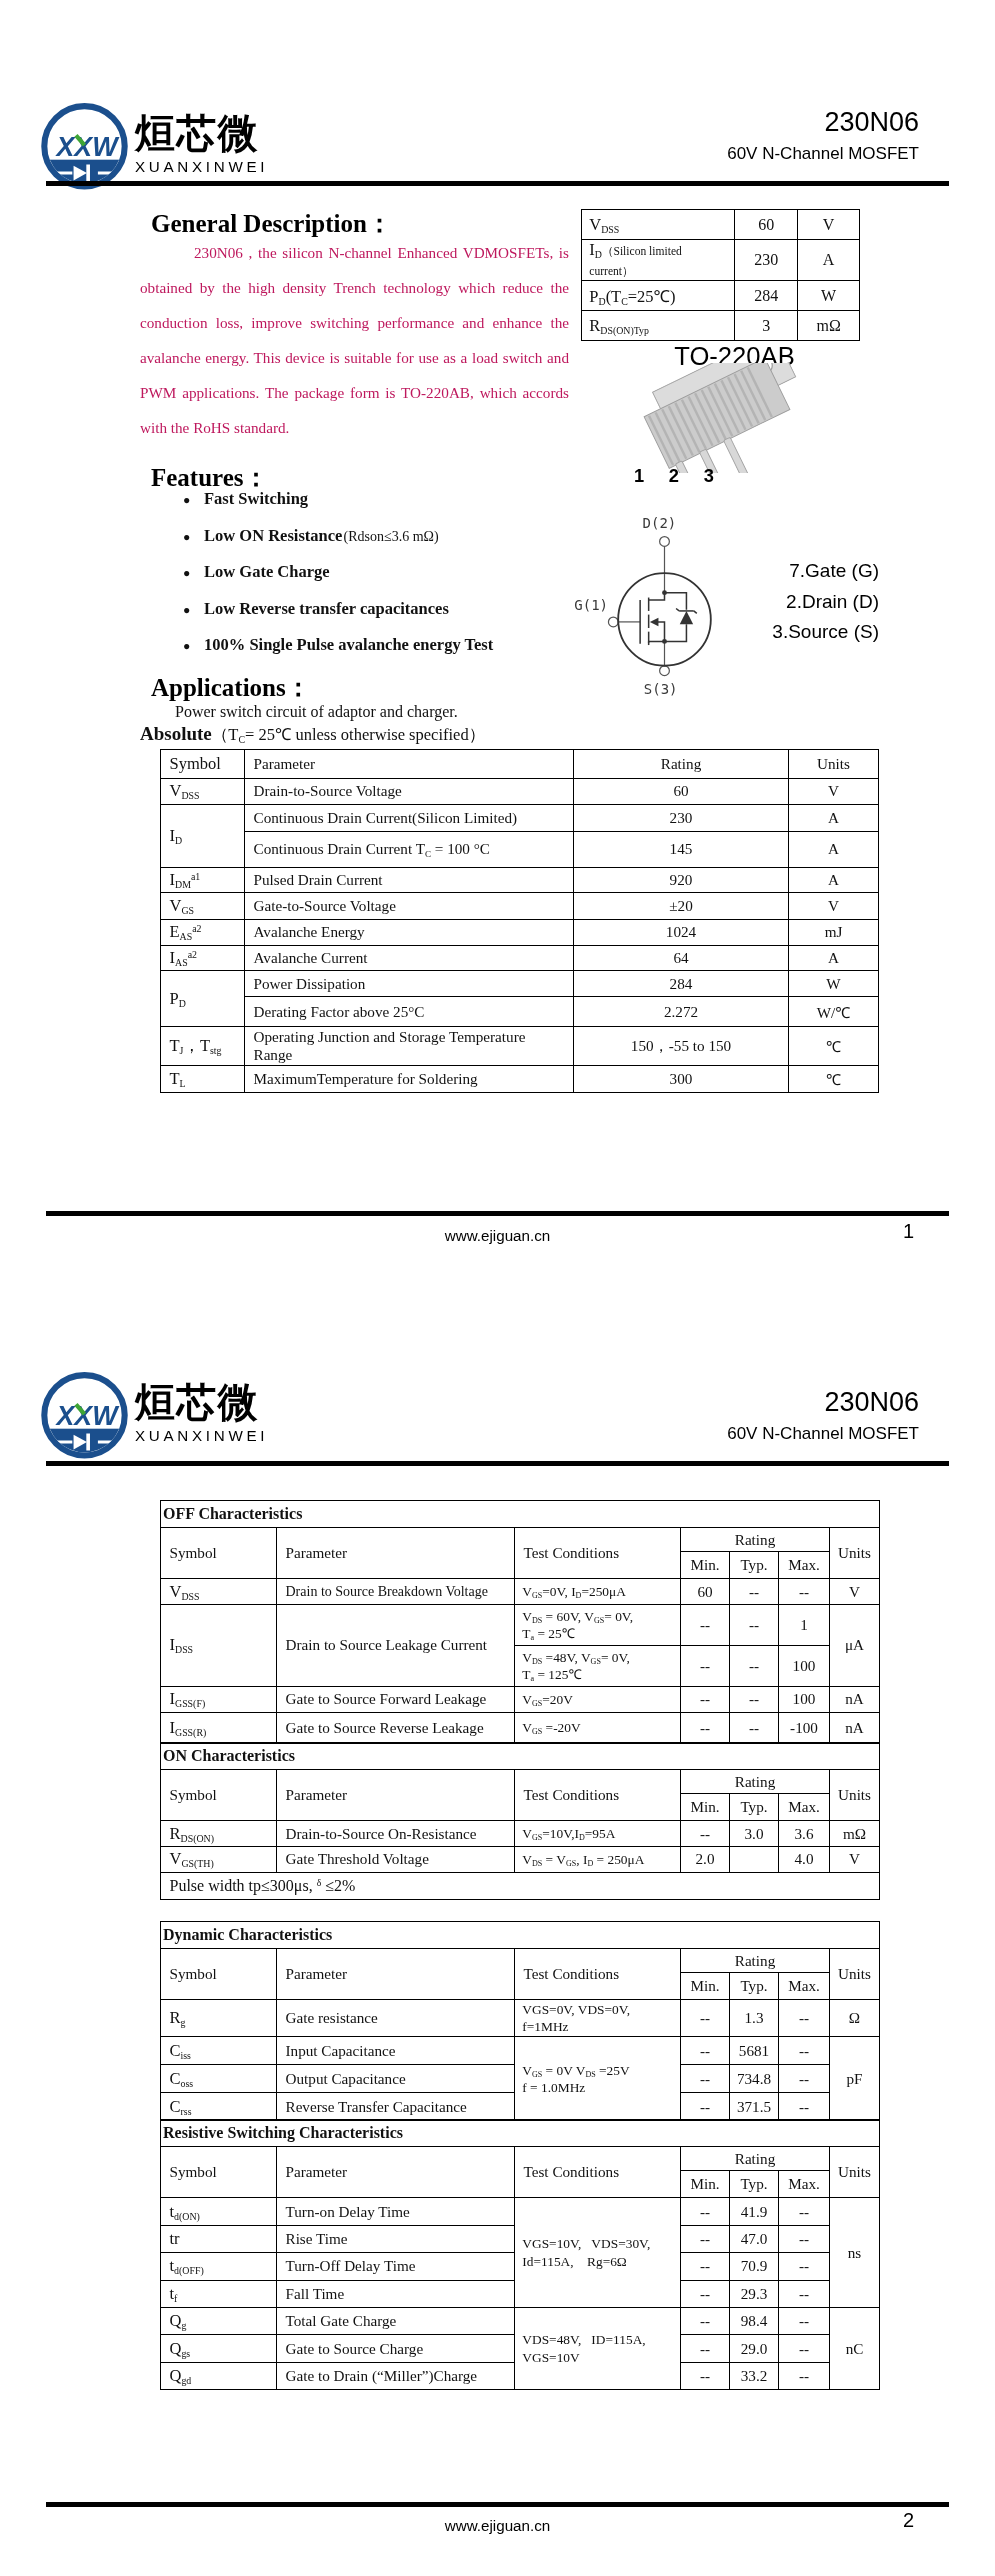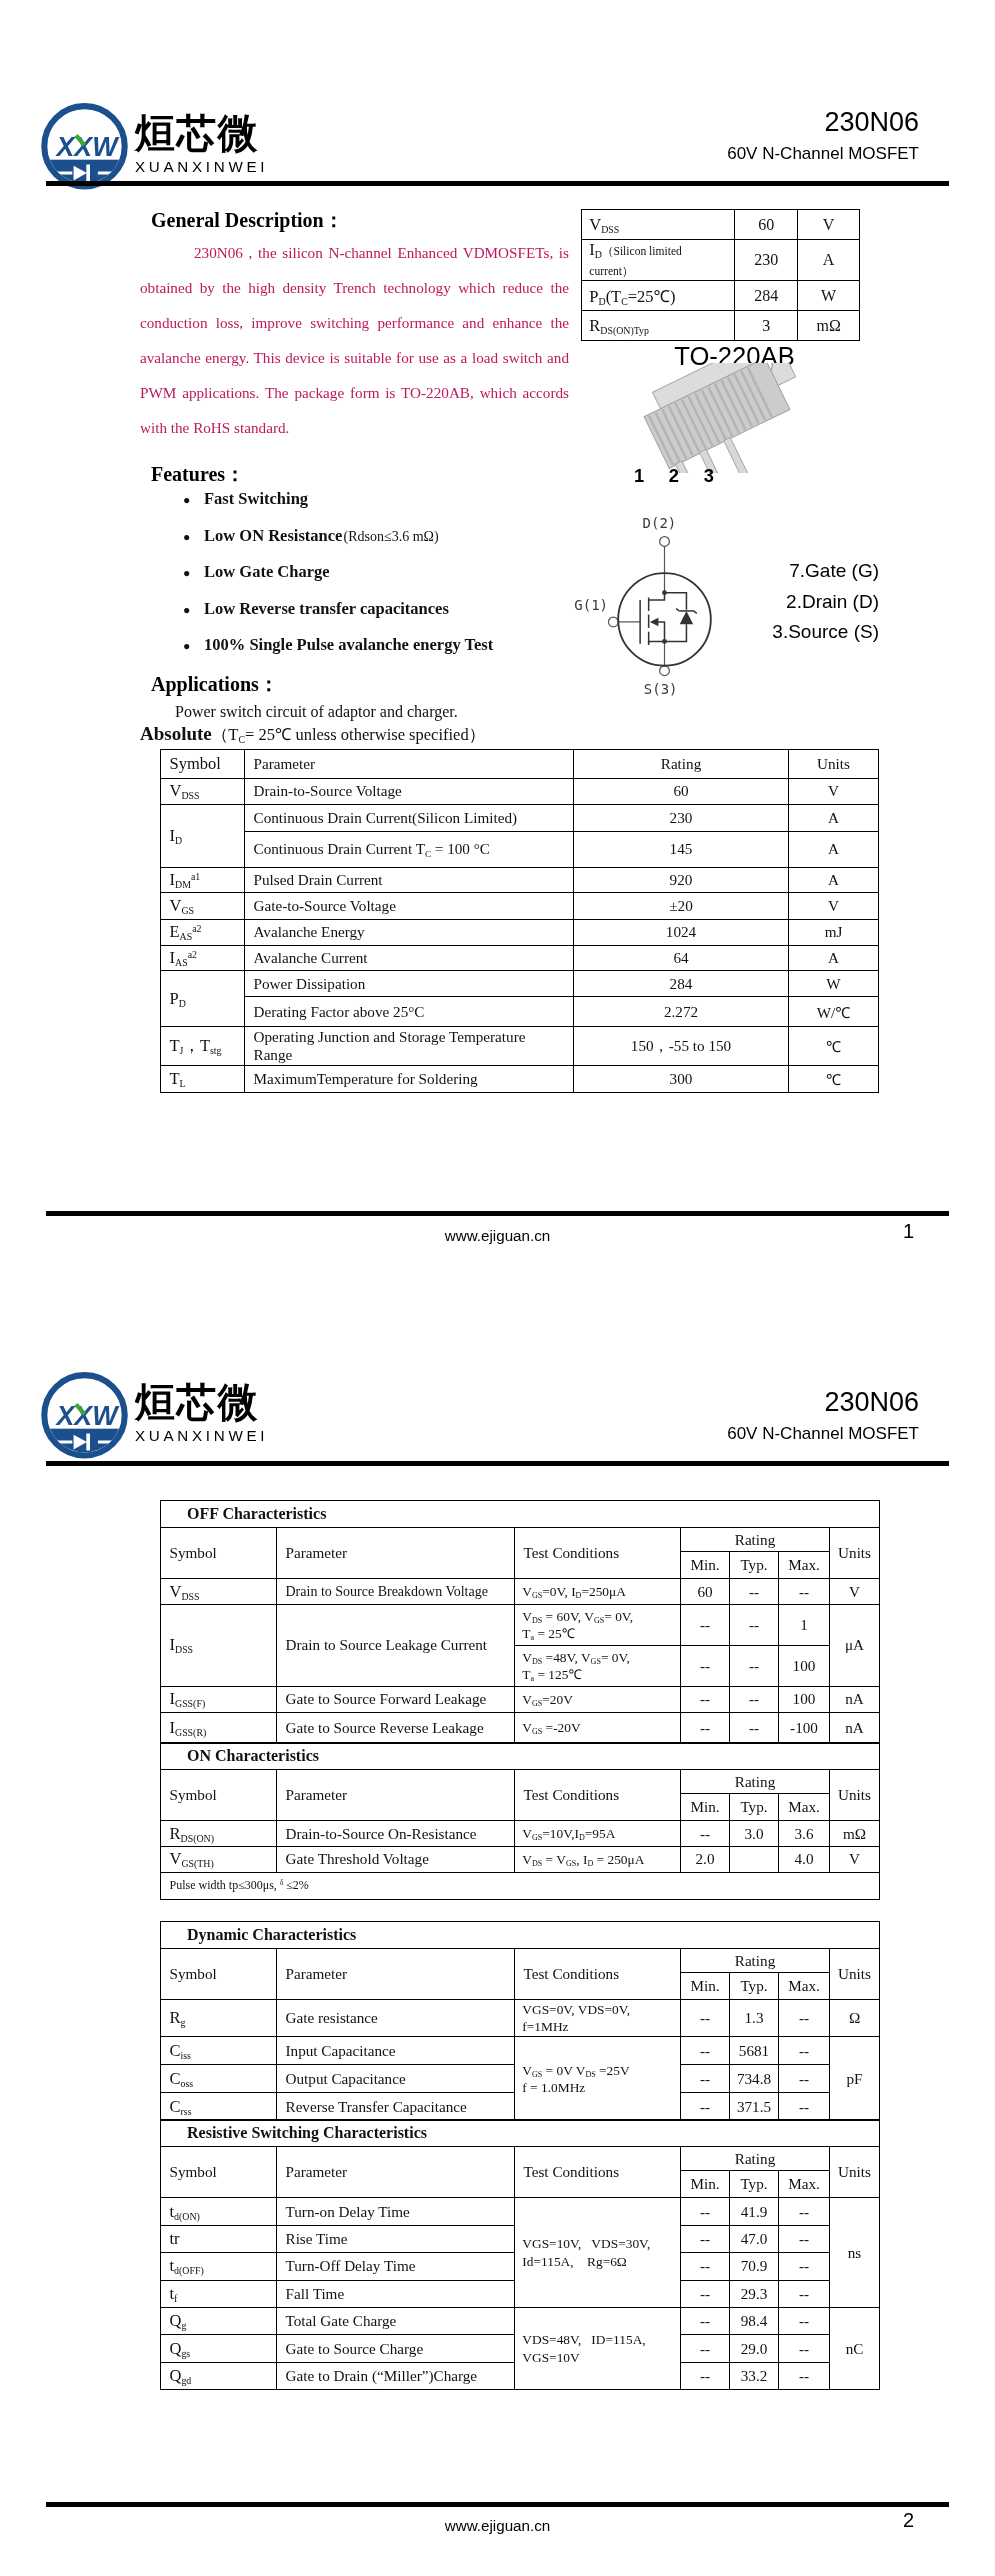--- a/index.html
+++ b/index.html
@@ -8,21 +8,21 @@
   .page{position:absolute;left:0;width:995px;height:1288px;background:#fff;overflow:hidden;}
   #pg1{top:0;} #pg2{top:1288px;}
   .ap{position:absolute;}
   .rule{position:absolute;left:46px;width:903px;height:4.9px;background:#000;}
   
   .brand-cn{font-family:"DejaVu Sans",sans-serif;font-weight:bold;font-size:40px;letter-spacing:1.2px;color:#000;line-height:1;}
   .brand-en{font-family:"Liberation Sans",sans-serif;font-size:15.2px;letter-spacing:3.7px;color:#000;margin-top:4.9px;}
   .part-no{font-family:"Liberation Sans",sans-serif;font-size:27px;color:#000;text-align:right;}
   .part-sub{font-family:"Liberation Sans",sans-serif;font-size:17px;color:#000;text-align:right;margin-top:6.1px;}
   
-  .sec-title{font-size:20px;font-weight:bold;color:#000;}
+  .sec-title{font-size:25px;font-weight:bold;color:#000;}
   .desc{font-size:15.2px;line-height:35px;text-align:justify;text-indent:54px;color:#be185d;}
   
   .features{list-style:none;margin:0;padding:0;}
   .features li{display:flex;align-items:baseline;margin-bottom:16.5px;}
   .bullet{width:21px;font-size:12.2px;flex:0 0 21px;}
   .feat-text{font-weight:bold;font-size:16.5px;}
   .feat-note{font-size:14px;margin-left:1.2px;}
   .app-text{font-size:16px;}
   
   table{border-collapse:collapse;}
@@ -30,23 +30,23 @@
   .spec td{border:1.2px solid #000;height:29px;padding:0 6.1px;}
   .spec .lbl{text-align:left;padding-left:7.3px;font-size:16.5px;}
   .spec .c{text-align:center;}
   
   .dtable{border:1.8px solid #000;font-size:15.2px;table-layout:fixed;}
   .dtable td{border:1.2px solid #000;padding:0.6px 6.1px;overflow:hidden;}
   .dtable .c{text-align:center;padding:0.6px 1.2px;}
   .dtable .sym{font-size:16.5px;padding-left:8.5px;}
   .dtable .param{padding-left:8.5px;}
   .dtable .tc{font-size:13.4px;padding-left:7.3px;line-height:1.3;}
-  .dtable .ttl td{font-weight:bold;font-size:16px;border-bottom-width:1.8px;padding-left:26px;}
+  .dtable .ttl td{font-weight:bold;font-size:16px;border-bottom-width:1.8px;padding-left:2px;}
   .dtable .hb{border-bottom-width:1.8px;}
-  .dtable .note td{font-size:12px;padding-left:8.5px;}
+  .dtable .note td{font-size:16px;padding-left:8.5px;}
   sub{font-size:0.60em;vertical-align:-0.3em;line-height:0;}
   sup{font-size:0.60em;vertical-align:0.5em;line-height:0;}
   .seg-small{font-size:0.70em;}
   
   .pkg-title{font-family:"Liberation Sans",sans-serif;font-size:25.6px;text-align:center;color:#000;}
   .pins{font-family:"Liberation Sans",sans-serif;font-weight:bold;font-size:18.3px;letter-spacing:9.8px;color:#000;}
   .legend{font-family:"Liberation Sans",sans-serif;font-size:19px;text-align:right;line-height:30.5px;color:#000;}
   .abs-title-rest{font-weight:normal;font-size:16.5px;}
   
   .site{font-family:"Liberation Sans",sans-serif;font-size:15.2px;text-align:center;width:995px;color:#000;}

